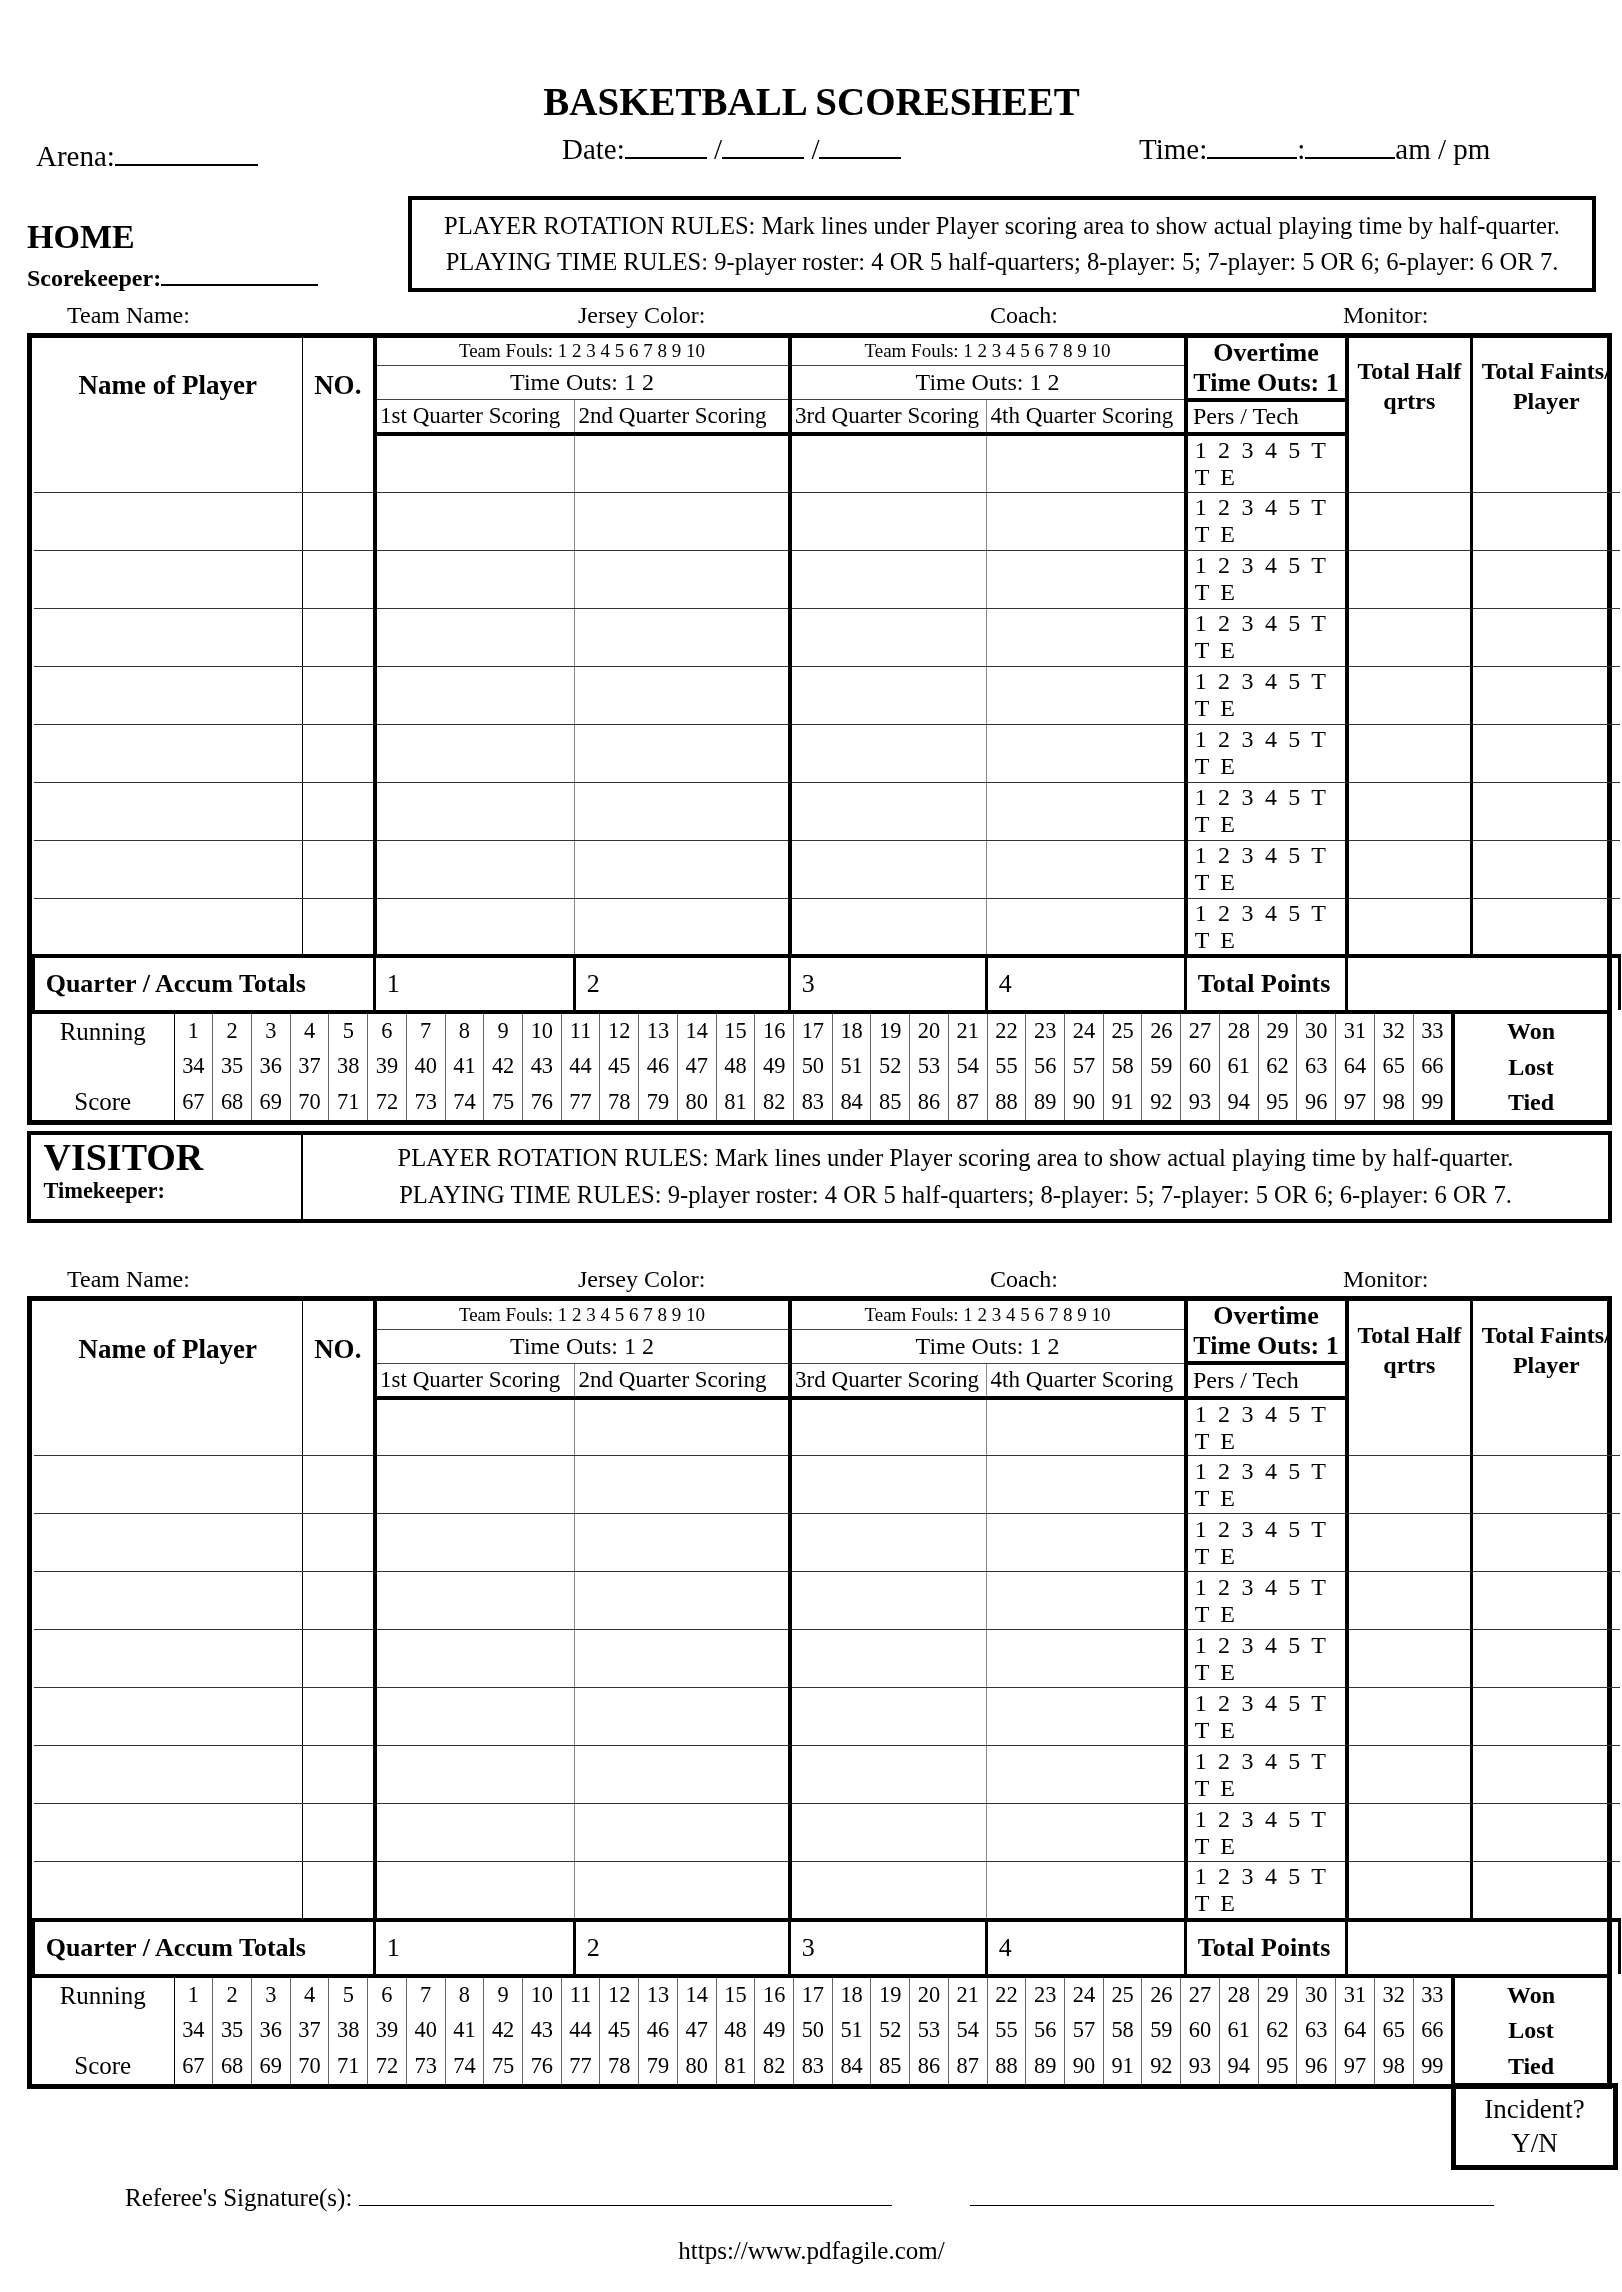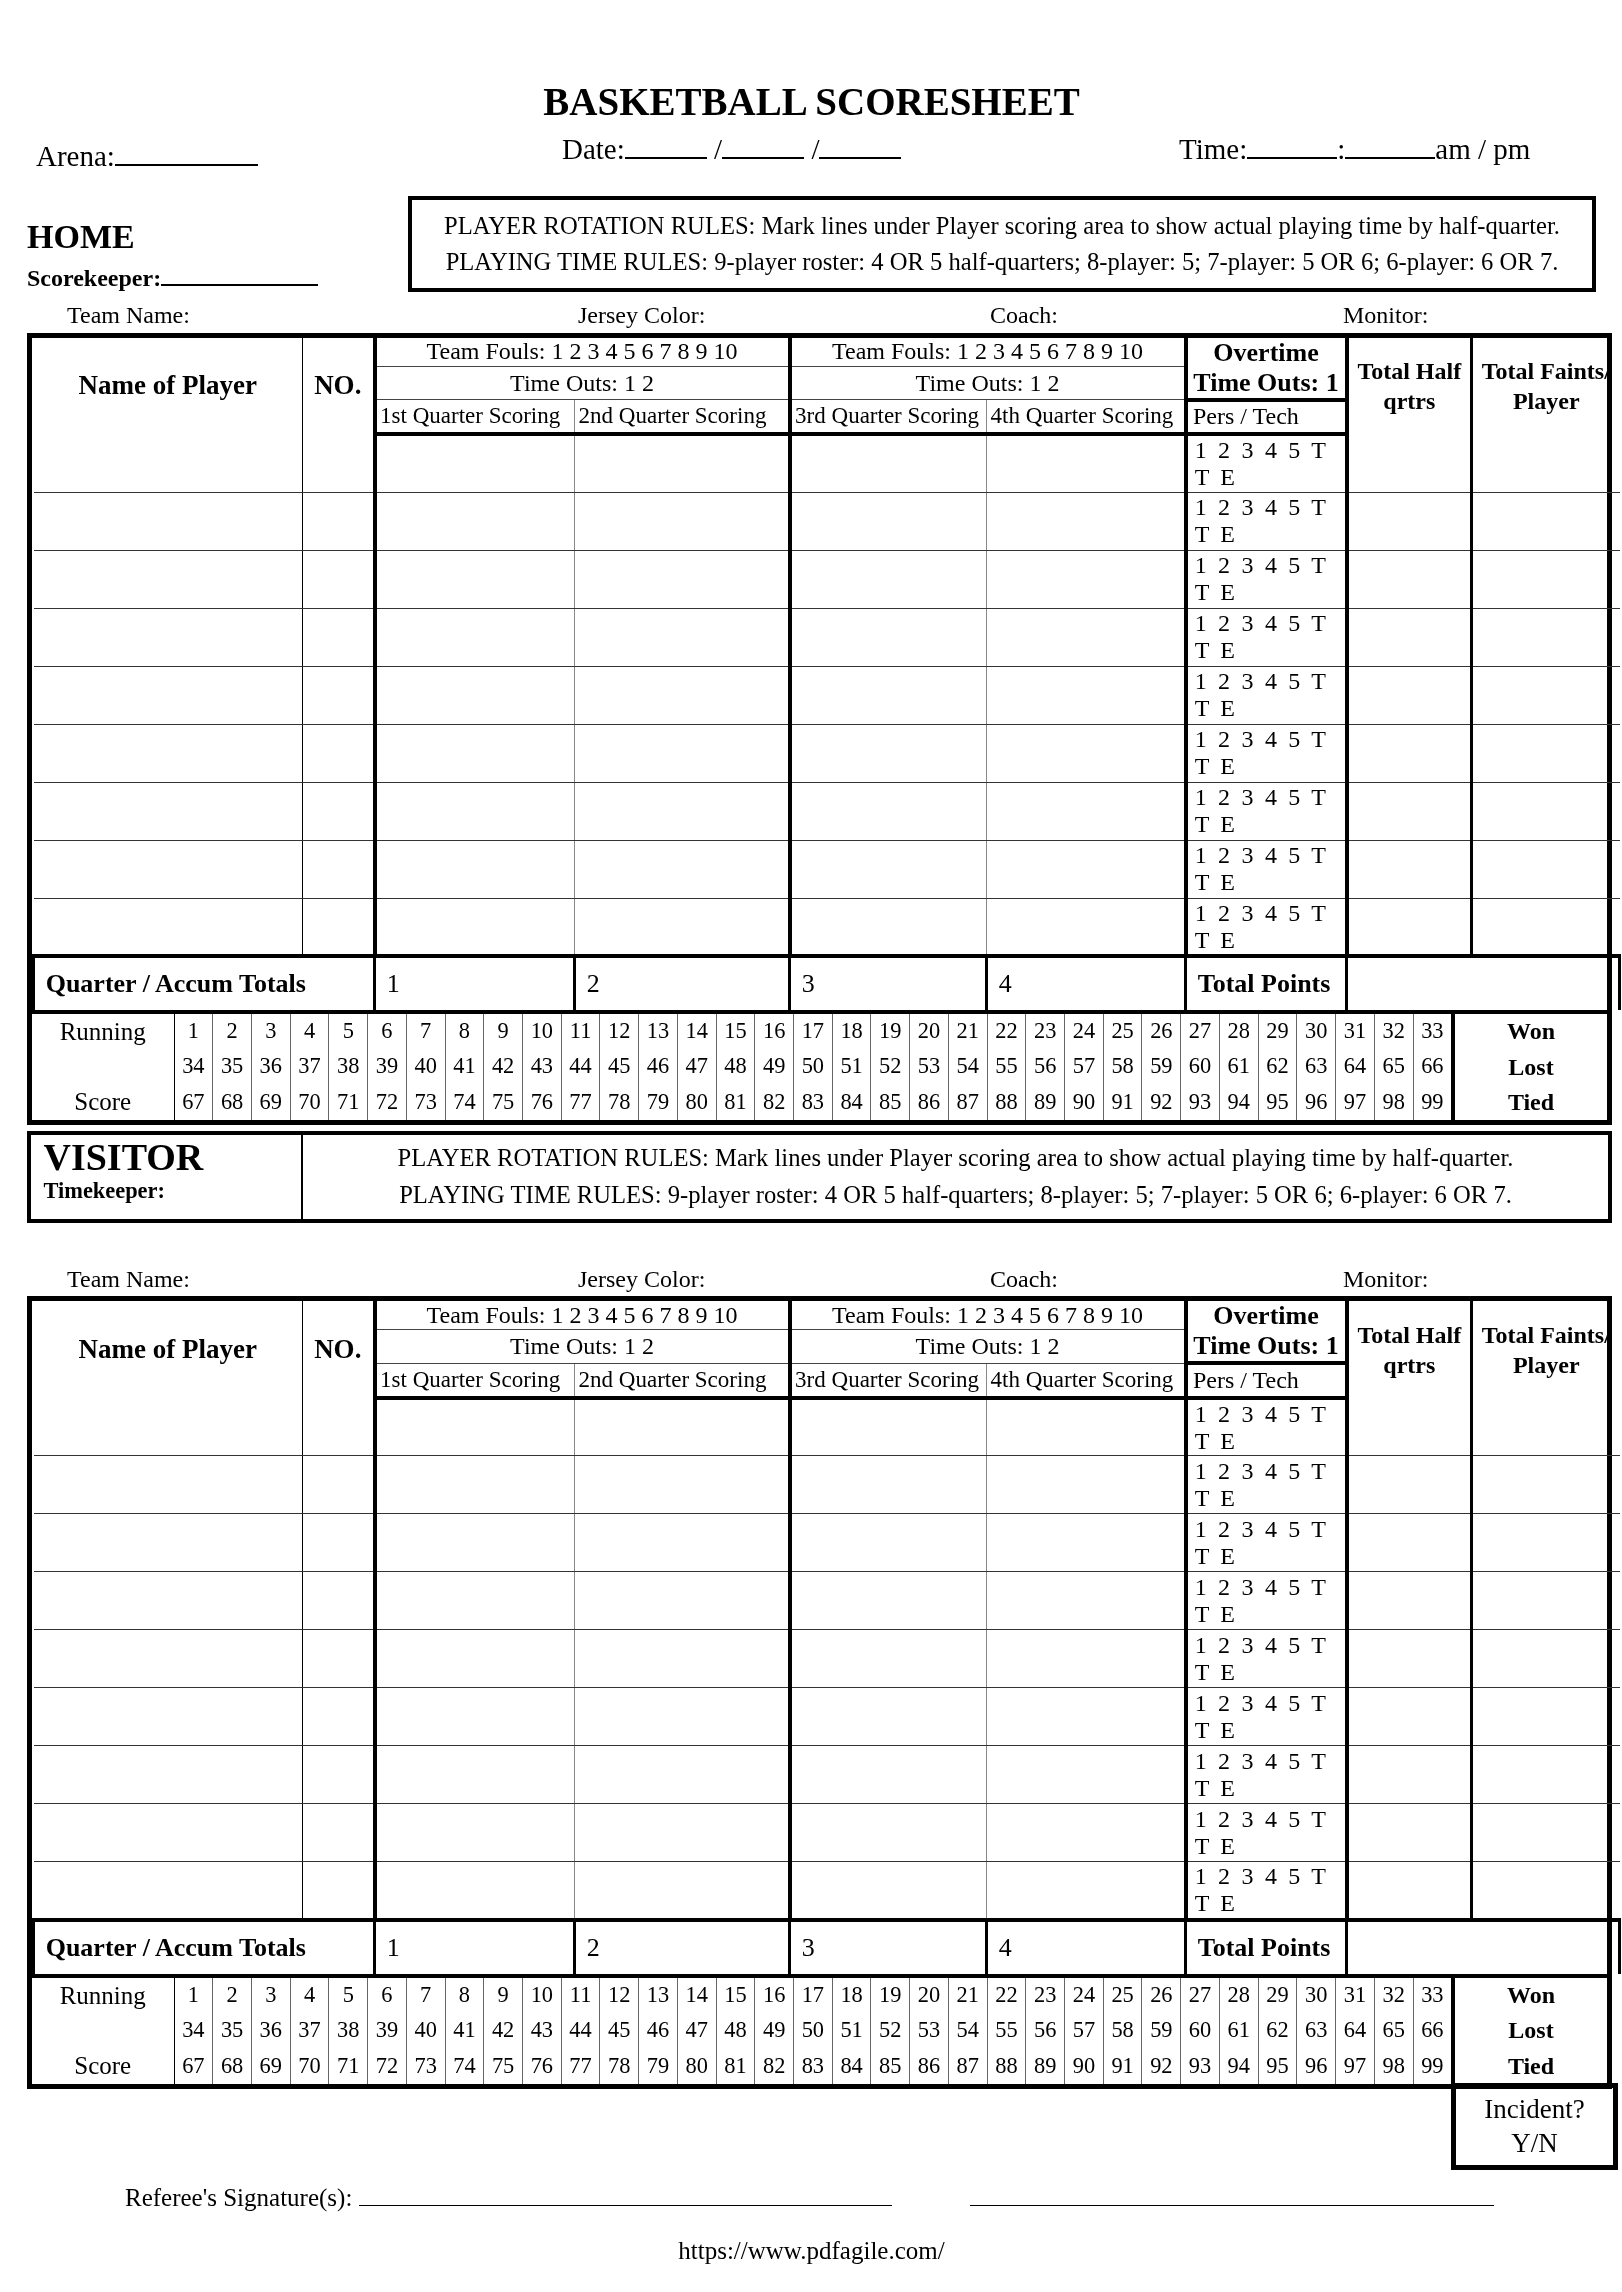--- a/index.html
+++ b/index.html
@@ -11,21 +11,21 @@
     position:relative;
   }
   .title {
     text-align:center; font-weight:bold; font-size:39px;
     padding-top:82px; line-height:1;
   }
   
   .meta-row { position:relative; height:52px; margin-top:9px; font-size:29px; }
   .meta-arena { position:absolute; left:36px; top:7.2px; }
   .meta-date  { position:absolute; left:562px; top:0; }
-  .meta-time  { position:absolute; left:1179px; top:0; }
+  .meta-time  { position:absolute; left:1139px; top:0; }
   .bl { display:inline-block; border-bottom:2.7px solid #000; height:1.0em; vertical-align:baseline; }
   .bl-arena { width:143px; }
   .bl-date  { width:82px; }
   .bl-time  { width:90px; }
   .bl-sk    { width:157px; }
   
   .officials-row { display:flex; margin:14.3px 27px 0 27px; align-items:stretch; }
   .officials-left { width:381px; }
   .home-label { font-size:34px; font-weight:bold; margin-top:22px; }
   .sk-line { font-size:24px; font-weight:bold; margin-top:5.4px; }
@@ -41,21 +41,21 @@
   .ti-3 { position:absolute; left:990px; bottom:3.6px; }
   .ti-4 { position:absolute; left:1343px; bottom:3.6px; }
   
   .twrap { margin-left:27px; width:1585px; border:5.4px solid #000; }
   table { border-collapse:collapse; table-layout:fixed; width:100%; }
   th, td { padding:0; margin:0; }
   
   thead th { font-weight:bold; text-align:center; }
   .h-name { font-size:27px; border-right:1.8px solid #000; }
   .h-no   { font-size:27px; border-right:4.5px solid #000; }
-  .h-fouls { font-size:24px; font-weight:normal; height:26px; border-right:4.5px solid #000; border-bottom:1.8px solid #444; }
+  .h-fouls { font-size:19px; font-weight:normal; height:26px; border-right:4.5px solid #000; border-bottom:1.8px solid #444; }
   .h-to { font-size:24px; font-weight:normal; height:32px; border-right:4.5px solid #000; border-bottom:1.8px solid #444; }
   .h-ot { font-size:26px; border-right:4.5px solid #000; vertical-align:middle; }
   .h-half { font-size:24px; border-right:3.6px solid #000; line-height:1.25; }
   .h-faints { font-size:24px; line-height:1.25; }
   .h-q { font-size:23px; font-weight:normal; text-align:left; padding:1.8px 3.6px; height:34px; border-right:1.8px solid #888; }
   .h-q.thickR { border-right:4.5px solid #000; }
   .h-pers { font-size:24px; font-weight:normal; text-align:left; padding:1.8px 5.4px; border-top:4.5px solid #000; border-right:4.5px solid #000; }
   thead tr:last-child th { border-bottom:4.5px solid #000; }
   
   .prow td { height:58px; border-bottom:1.8px solid #333; font-size:24px; }

